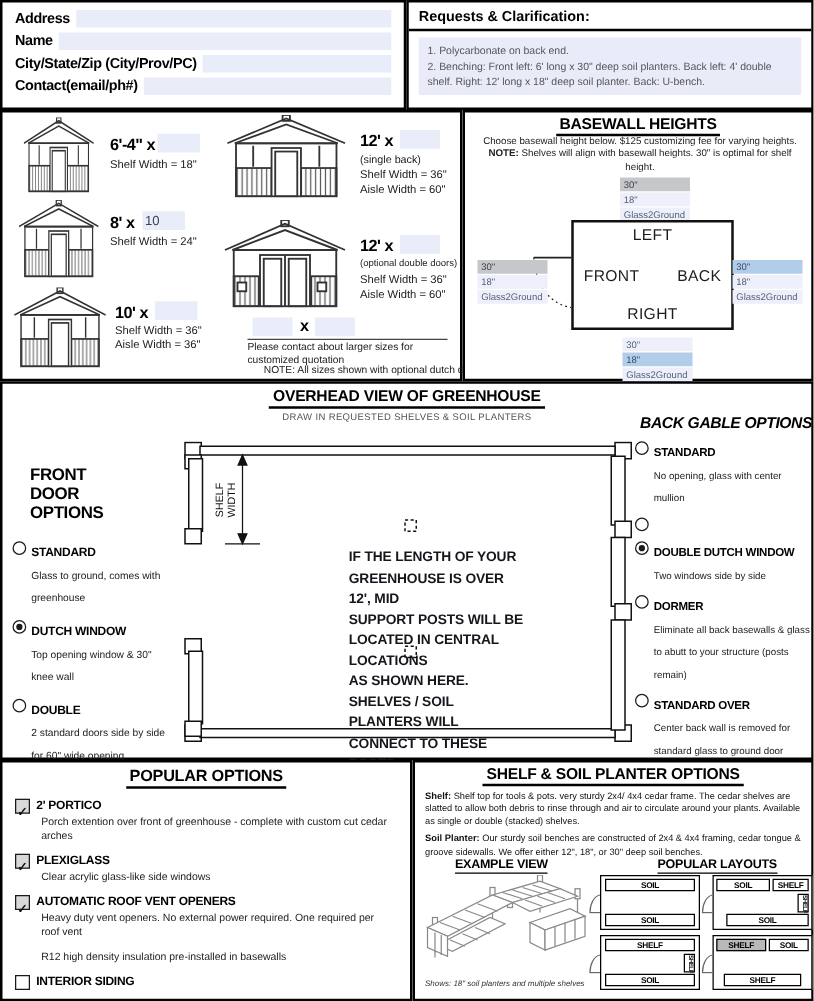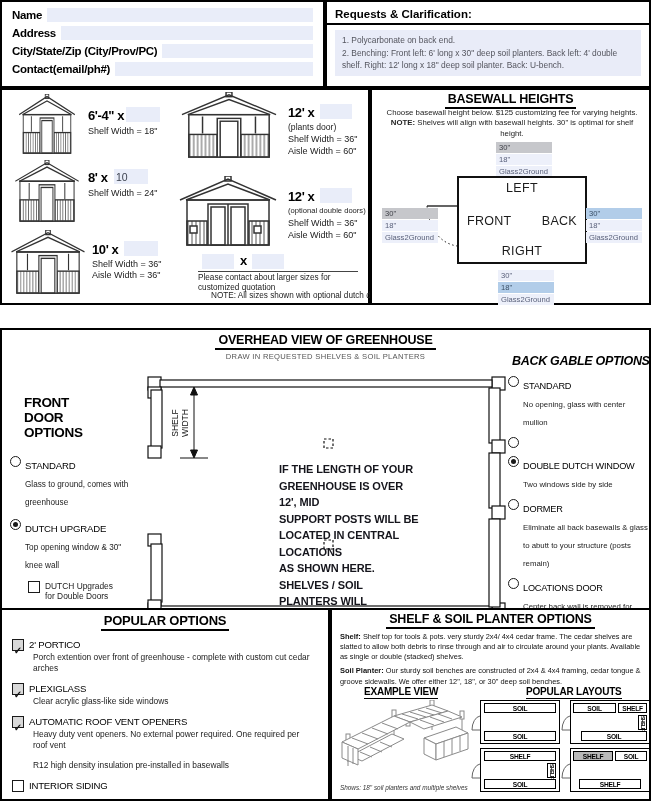--- a/index.html
+++ b/index.html
@@ -28,21 +28,21 @@
   .bw-item{width:50px;padding:1px 3px;margin-bottom:1px;background:#edf0fa;cursor:pointer;}
   .bw-item.gray{background:#c6c7cb;color:#3c3e45;}
   .bw-item.blue{background:#b2cde9;color:#3a4f66;}
   .bw-rect{position:absolute;left:85px;top:86px;width:130px;height:88px;border:2px solid #111;box-sizing:border-box;}
   .bw-side{position:absolute;font-size:12.5px;color:#1c1c1c;letter-spacing:0.3px;}
   
   .opt{display:flex;align-items:flex-start;margin-bottom:9px;}
   .radio{flex:0 0 auto;width:9px;height:9px;border:1.5px solid #1a1a1a;border-radius:50%;margin:1px 4px 0 0;background:#fff;}
   .radio.checked{position:relative;}
   .radio.checked::after{content:'';position:absolute;left:2px;top:2px;width:5px;height:5px;border-radius:50%;background:#1a1a1a;}
-  .otitle{font-weight:normal;font-size:9.6px;letter-spacing:-0.2px;line-height:1.15;}
+  .otitle{font-weight:bold;font-size:9.6px;letter-spacing:-0.2px;line-height:1.15;}
   .odesc{font-size:8.2px;line-height:1.3;color:#1c1c1c;white-space:pre-line;}
   .cb{flex:0 0 auto;width:10px;height:10px;border:1.7px solid #1a1a1a;margin:0 5px 0 0;background:#fff;text-align:center;}
   .cb.checked{background:#d9d9d9;}
   .cb.checked::after{content:'\2713';font-size:10px;font-weight:bold;line-height:10px;color:#111;}
   .cbrow{display:flex;align-items:flex-start;}
   .cblabel{font-size:8.4px;line-height:1.3;color:#1c1c1c;}
   .centernote{position:absolute;left:277px;top:131px;width:140px;font-weight:bold;font-size:11px;line-height:1.5;color:#15151c;white-space:pre-line;letter-spacing:-0.1px;}
   .subt{text-align:center;font-size:7.6px;color:#555;letter-spacing:0.3px;margin-top:2px;}
   
   .pop-opt{margin:0 6px 9px 10px;}
@@ -94,25 +94,25 @@
       <rect x="33" y="31" width="14" height="38"></rect>
       <rect x="53" y="31" width="14" height="38"></rect>
     </g>
   </defs>
 </svg>
 
 <div class="page">
 
   <section class="sec" style="left:0;top:0;width:325px;height:88px;padding:3px 10px;">
     <div class="frow">
+      <span class="flabel">Address</span>
+      <input class="ffield" value="" style="">
+    </div>
+    <div class="frow">
       <span class="flabel">Name</span>
-      <input class="ffield" value="" style="">
-    </div>
-    <div class="frow">
-      <span class="flabel">Address</span>
       <input class="ffield" value="" style="">
     </div>
     <div class="frow">
       <span class="flabel">City/State/Zip (City/Prov/PC)</span>
       <input class="ffield" value="" style="">
     </div>
     <div class="frow">
       <span class="flabel">Contact(email/ph#)</span>
       <input class="ffield" value="" style="">
     </div>
@@ -147,21 +147,21 @@
     <span class="sizelbl" style="left:90px;top:152px;">10' x</span>
     <input class="sfield" style="left: 122px; top: 151px; width: 34px;" value="">
     <span class="sizespec" style="left:90px;top:169px;">Shelf Width = 36"</span>
     <span class="sizespec" style="left:90px;top:180px;">Aisle Width = 36"</span>
 
     <svg class="gh" style="left:178px;top:2px;width:98px;height:66px;" viewBox="0 0 100 70" preserveAspectRatio="none">
         <use href="#gh-single"></use>
       </svg>
     <span class="sizelbl" style="left:286px;top:15px;">12' x</span>
     <input class="sfield" style="left: 318px; top: 14px; width: 32px;" value="">
-    <span class="sizesub" style="left:286px;top:32px;">(plants door)</span>
+    <span class="sizesub" style="left:286px;top:32px;">(single back)</span>
     <span class="sizespec" style="left:286px;top:44px;">Shelf Width = 36"</span>
     <span class="sizespec" style="left:286px;top:56px;">Aisle Width = 60"</span>
 
     <svg class="gh" style="left:176px;top:86px;width:100px;height:70px;" viewBox="0 0 100 70" preserveAspectRatio="none">
         <use href="#gh-double"></use>
       </svg>
     <span class="sizelbl" style="left:286px;top:99px;">12' x</span>
     <input class="sfield" style="left: 318px; top: 98px; width: 32px;" value="">
     <span class="sizesub" style="left:286px;top:116px;font-size:7.6px;">(optional double doors)</span>
     <span class="sizespec" style="left:286px;top:128px;">Shelf Width = 36"</span>
@@ -213,36 +213,42 @@
       <div class="bw-item">Glass2Ground</div>
     </div>
 
     <div class="bw-sel" style="left:126px;top:180px;">
       <div class="bw-item">30"</div>
       <div class="bw-item blue">18"</div>
       <div class="bw-item">Glass2Ground</div>
     </div>
   </section>
 
-  <section class="sec" style="left:0;top:305px;width:651px;height:303px;margin-top:23px;">
+  <section class="sec" style="left:0;top:305px;width:651px;height:303px;">
     <div class="hd" style="font-size:12.5px;margin-top:3px;"><span class="und">OVERHEAD VIEW OF GREENHOUSE</span></div>
     <div class="subt">DRAW IN REQUESTED SHELVES &amp; SOIL PLANTERS</div>
 
     <div class="abs" style="left:8px;top:66px;width:128px;">
       <div class="b" style="font-size:13.5px;line-height:1.1;margin:0 0 14px 14px;letter-spacing:-0.3px;width:80px;">FRONT DOOR OPTIONS</div>
       <div class="opt">
         <span class="radio"></span>
         <span><span class="otitle">STANDARD</span><br>
         <span class="odesc">Glass to ground, comes with greenhouse</span></span>
       </div>
       <div class="opt">
         <span class="radio checked"></span>
-        <span><span class="otitle">DUTCH UPGRADE</span><br>
+        <span><span class="otitle">DUTCH WINDOW</span><br>
         <span class="odesc">Top opening window &amp; 30"
 knee wall</span></span>
+      </div>
+      <div class="opt">
+        <span class="radio"></span>
+        <span><span class="otitle">DOUBLE</span><br>
+        <span class="odesc">2 standard doors side by side for 60" wide opening
+note: not available for 8' wide style</span></span>
       </div>
       <div class="cbrow" style="margin-left:18px;">
         <span class="cb"></span>
         <span class="cblabel" style="width:70px;">DUTCH Upgrades for Double Doors</span>
       </div>
     </div>
 
     <div class="abs" style="left:506px;top:24px;width:142px;">
       <div class="b" style="font-size:12.5px;margin:0 0 7px 4px;letter-spacing:-0.3px;font-style:italic;">BACK GABLE OPTIONS</div>
       <div class="opt" style="margin-bottom:7px;">
@@ -258,21 +264,21 @@
         <span><span class="otitle" style="font-size:9.2px;">DOUBLE DUTCH WINDOW</span><br>
         <span class="odesc" style="font-size:7.8px;">Two windows side by side</span></span>
       </div>
       <div class="opt" style="margin-bottom:7px;">
         <span class="radio"></span>
         <span><span class="otitle" style="font-size:9.2px;">DORMER</span><br>
         <span class="odesc" style="font-size:7.8px;">Eliminate all back basewalls &amp; glass to abutt to your structure (posts remain)</span></span>
       </div>
       <div class="opt" style="margin-bottom:7px;">
         <span class="radio"></span>
-        <span><span class="otitle" style="font-size:9.2px;">LOCATIONS DOOR</span><br>
+        <span><span class="otitle" style="font-size:9.2px;">STANDARD OVER</span><br>
         <span class="odesc" style="font-size:7.8px;">Center back wall is removed for standard glass to ground door</span></span>
       </div>
       <div class="opt" style="margin-bottom:7px;">
         <span class="radio"></span>
         <span><span class="otitle" style="font-size:9.2px;">DUTCH DOOR UPGRADE</span><br>
         <span class="odesc" style="font-size:7.8px;">Center back wall removed for door with top opening window &amp; 30" knee wall</span></span>
       </div>
       <div class="opt" style="margin-bottom:2px;">
         <span class="radio"></span>
         <span><span class="otitle" style="font-size:9.2px;">DOUBLE DOOR</span><br>

